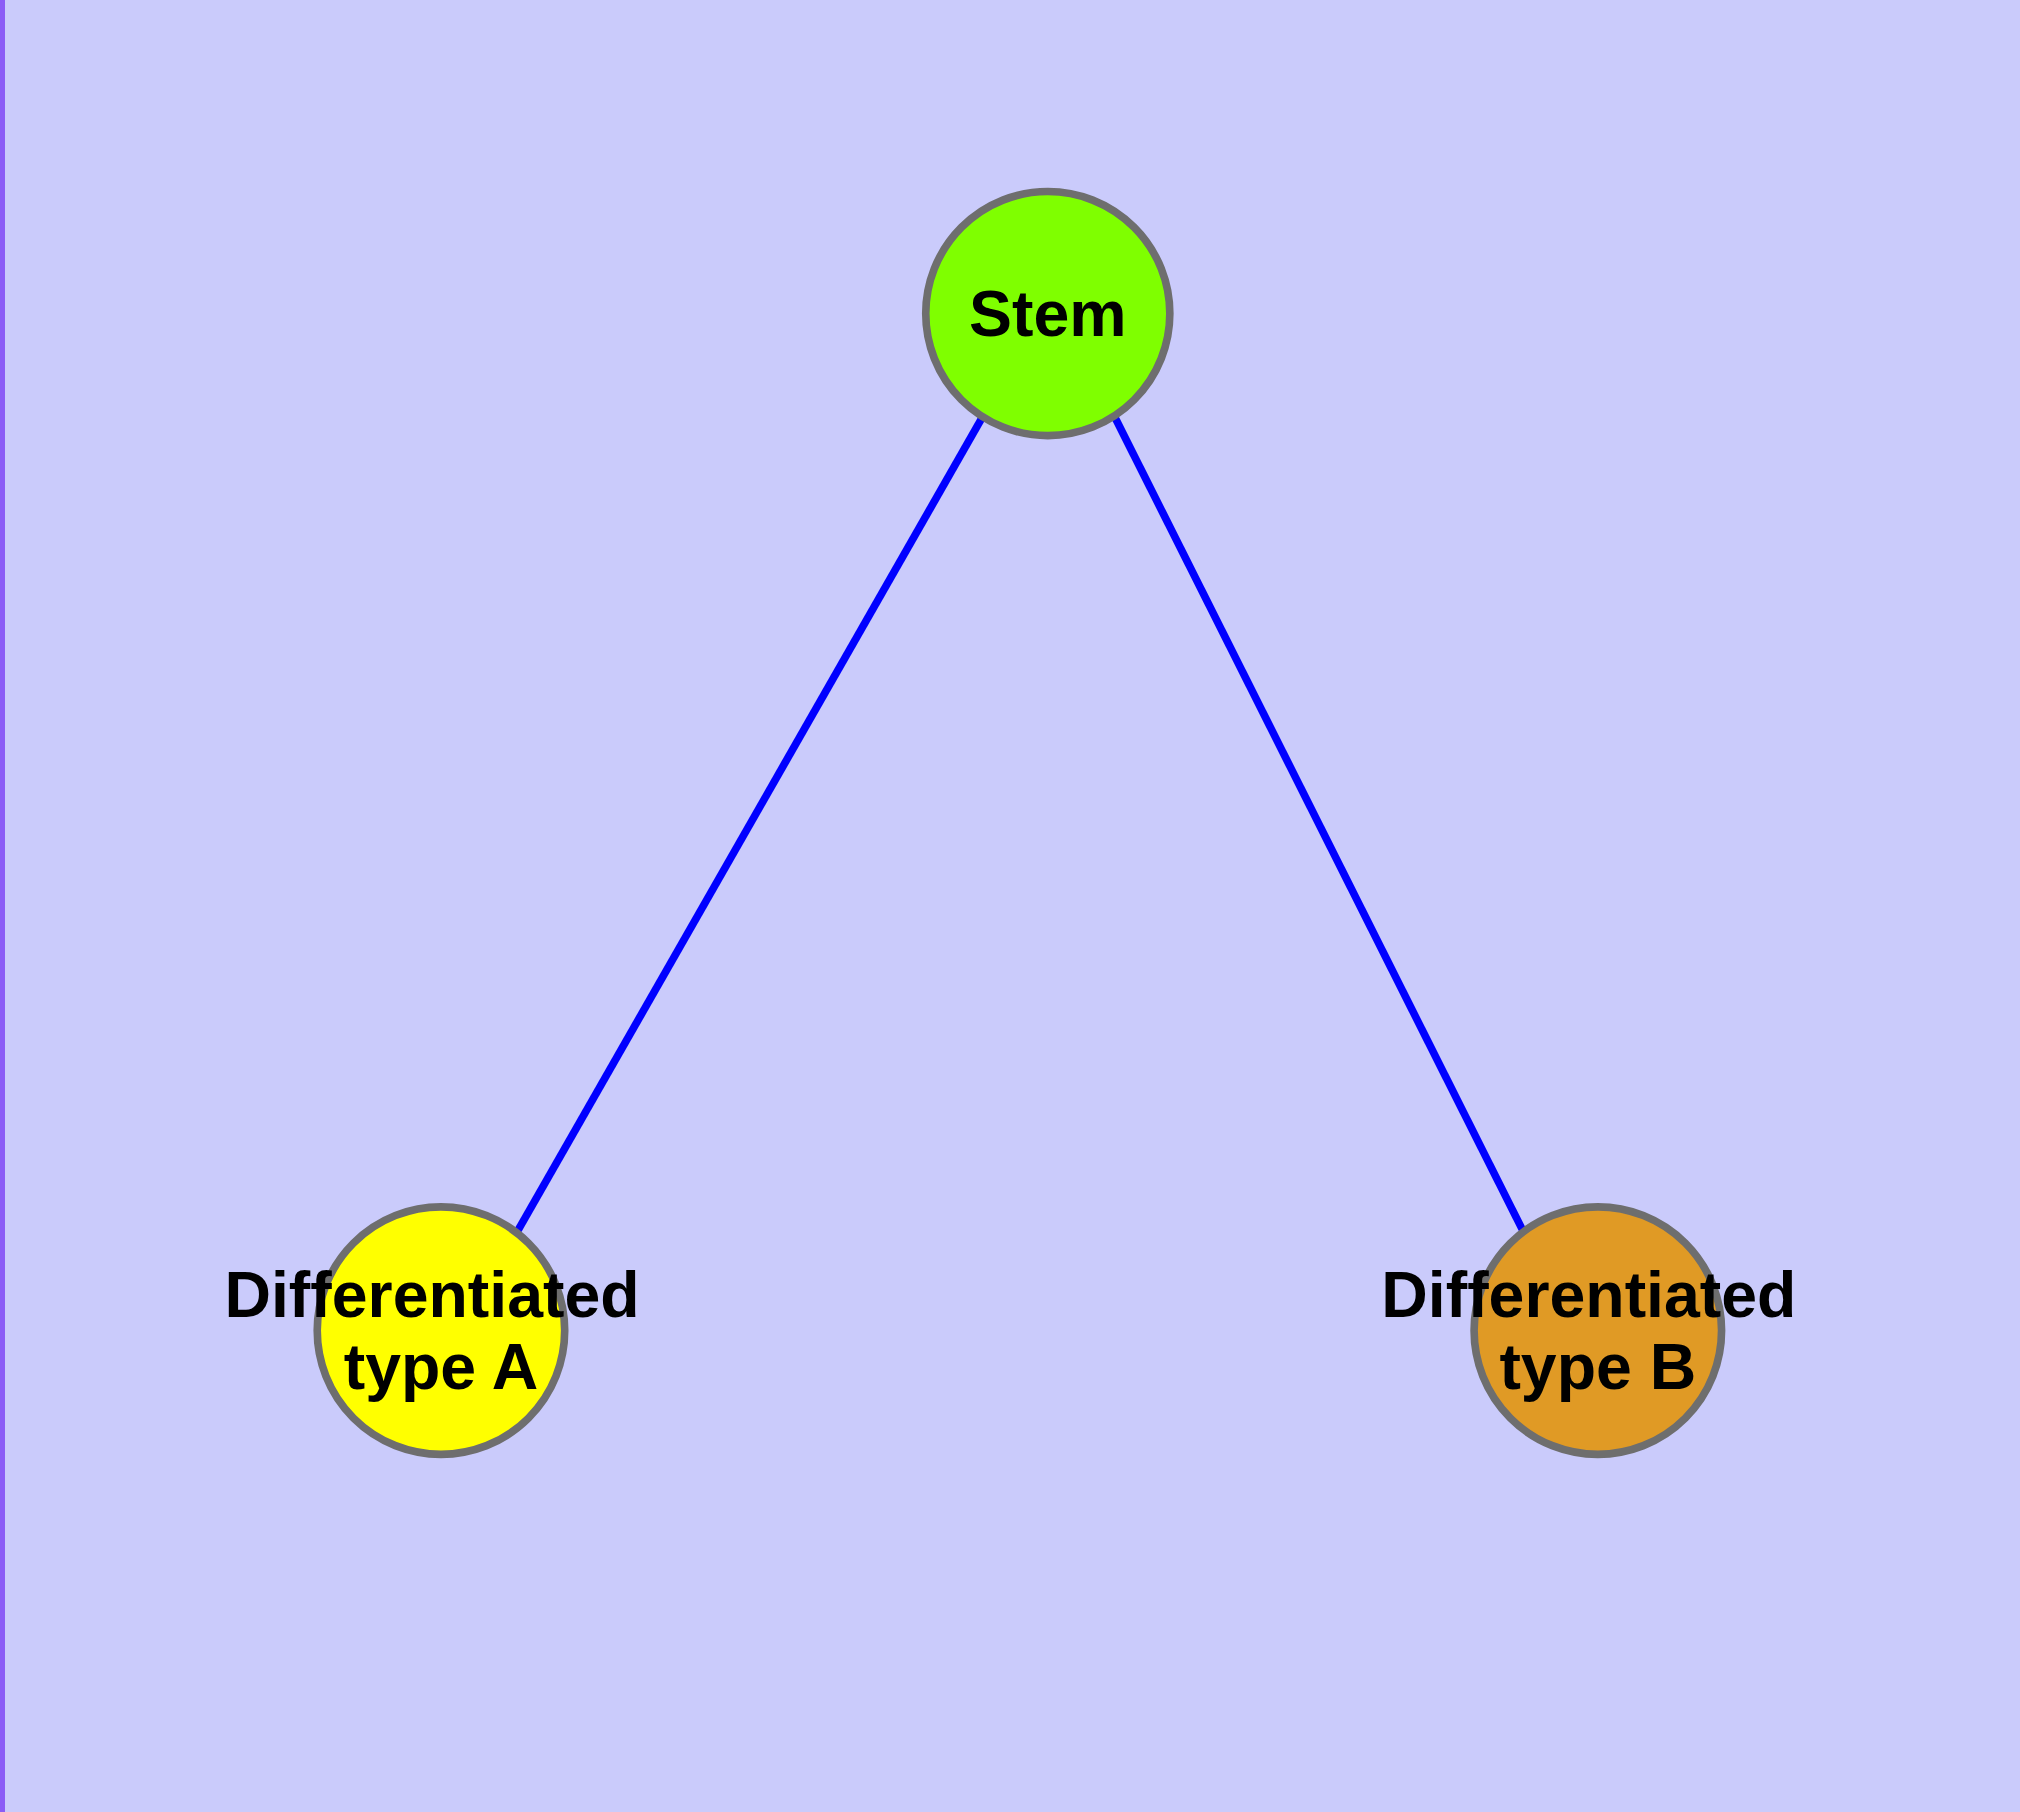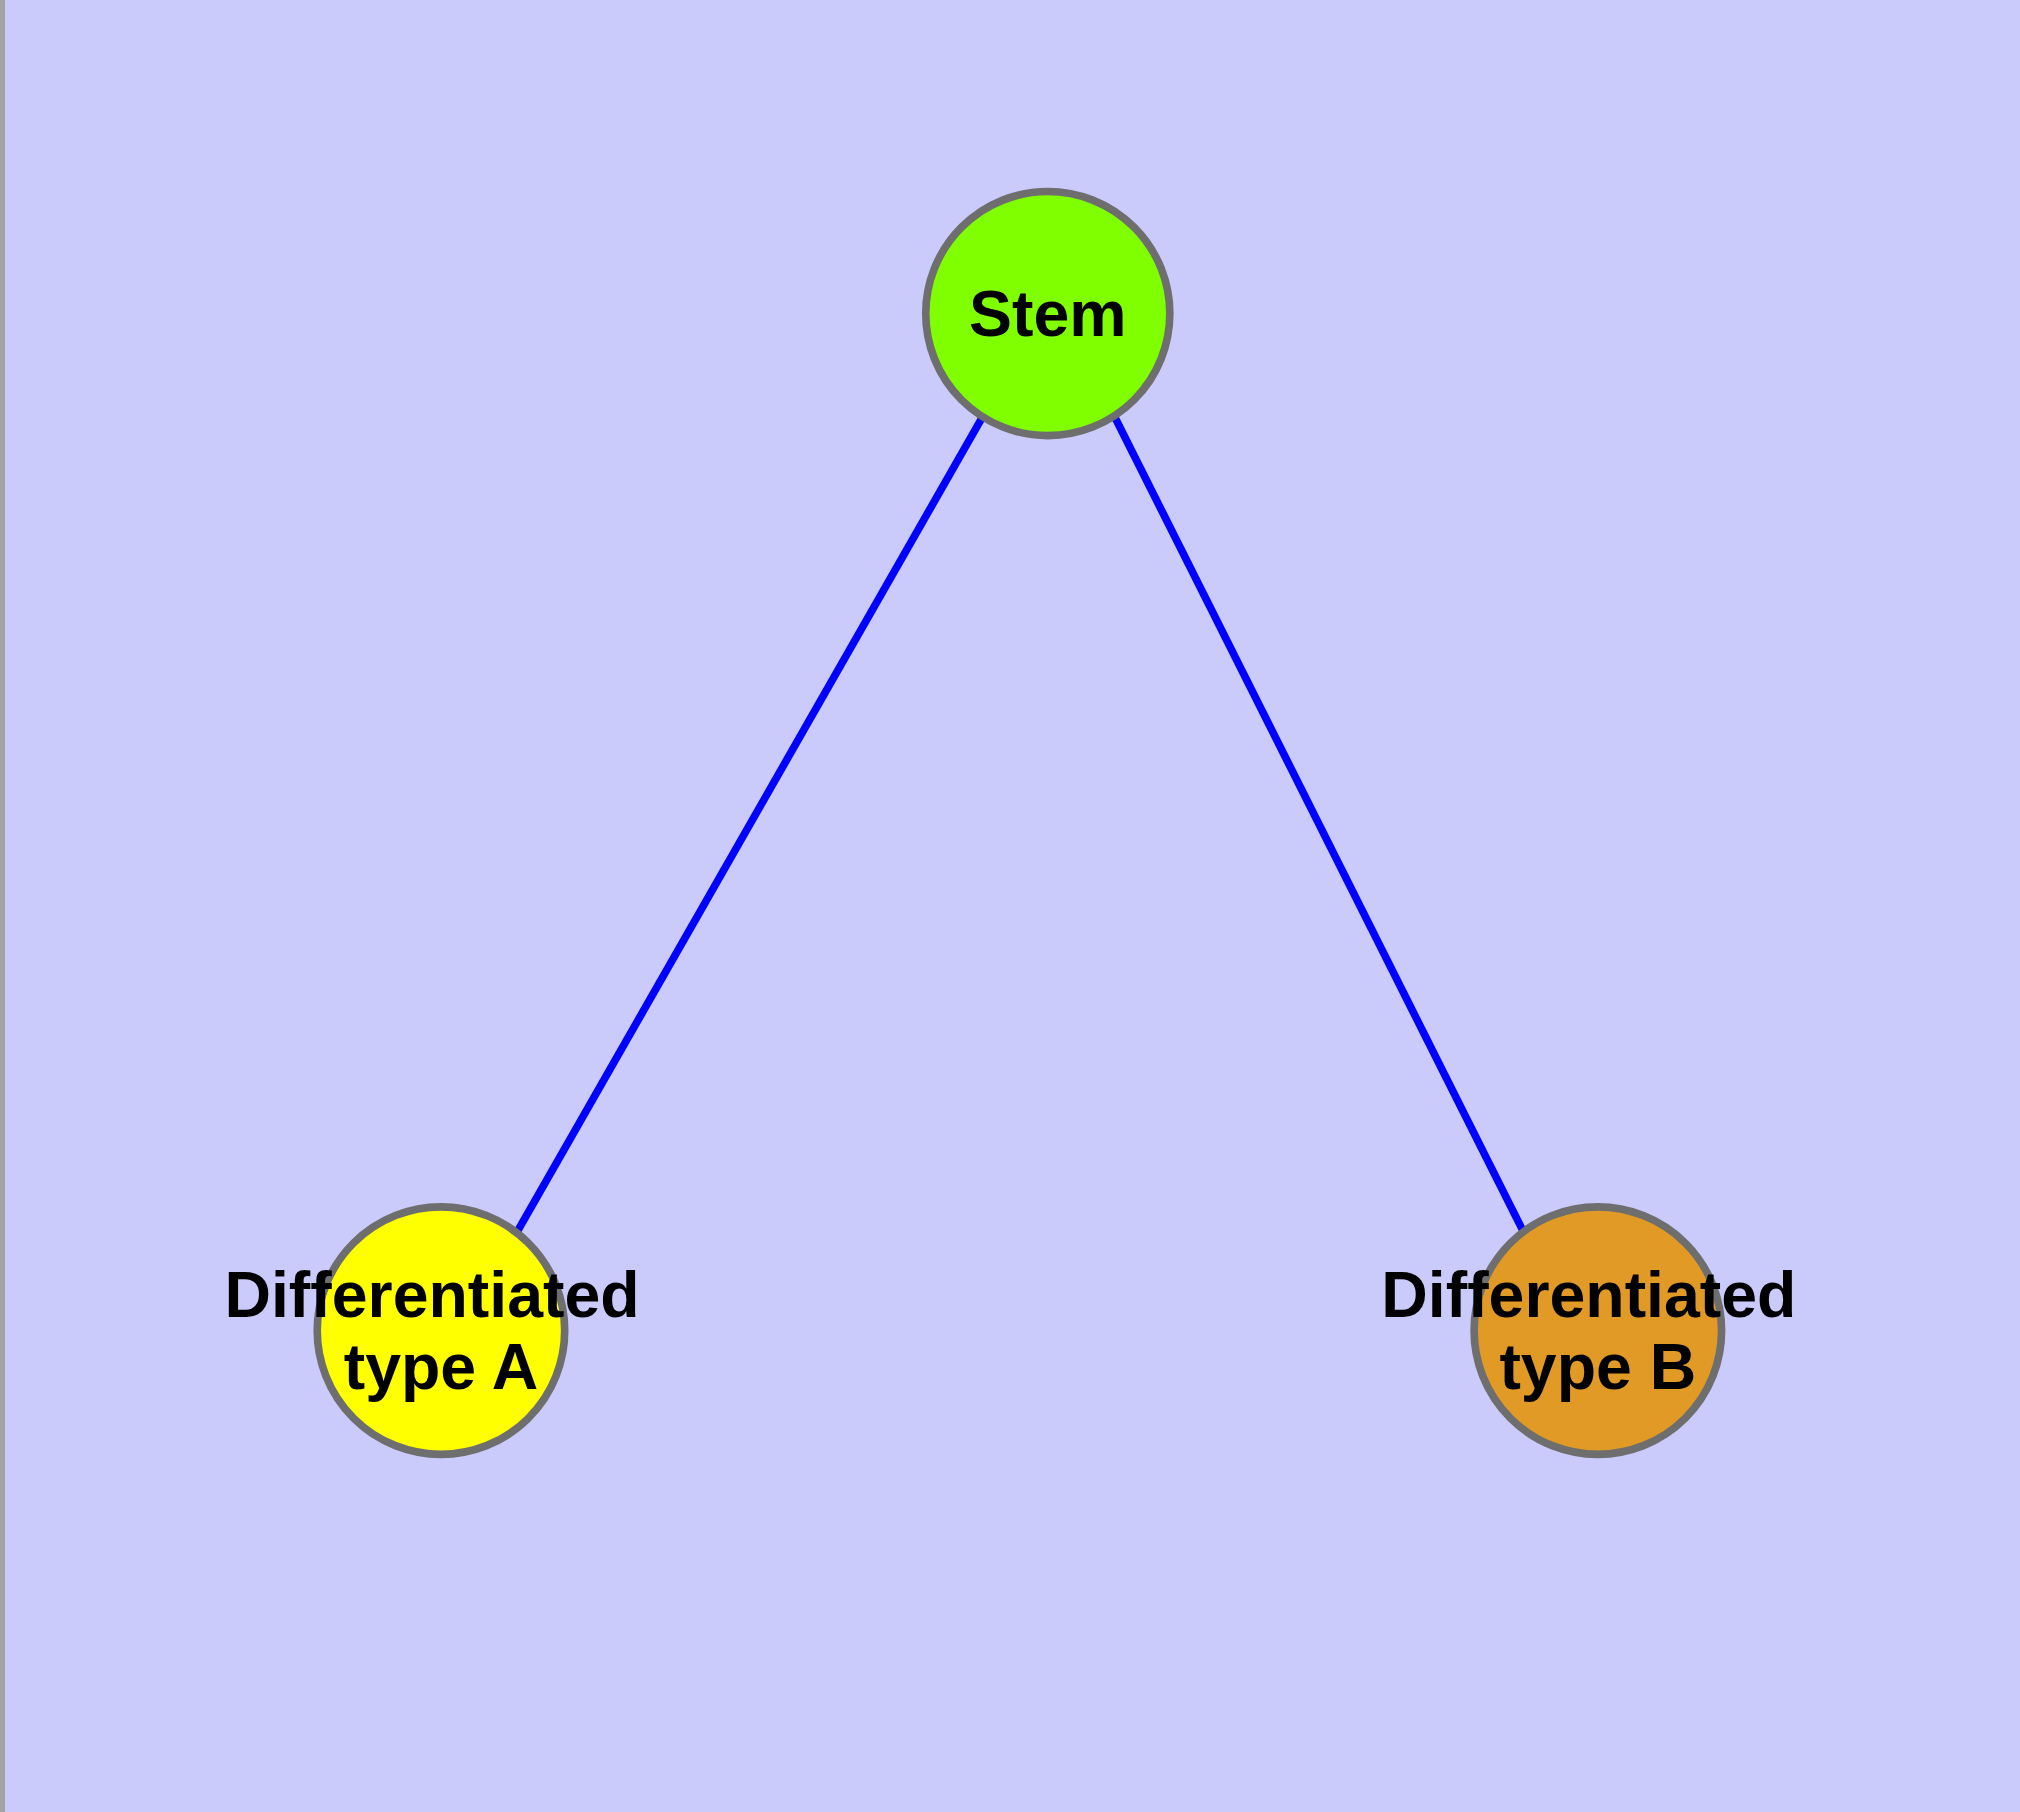--- a/index.html
+++ b/index.html
@@ -54,21 +54,21 @@
   .node-label-single {
     font-size: 76px;
   }
   .node-label-multi {
     font-size: 76px;
   }
 </style>
 </head>
 <body>
 
-<div id="canvas" style="background: #a3a3a3;">
+<div id="canvas" style="background: #8b5cf6;">
 
   <div id="plot-background" style="background: rgb(202, 203, 251);"></div>
 
   <svg id="graph-svg" viewBox="0 0 2384 2138" xmlns="http://www.w3.org/2000/svg">
 
     <g>
       <line class="edge-line" x1="1159" y1="492" x2="609" y2="1455" stroke="#0000ff" stroke-width="9"></line>
       <line class="edge-line" x1="1315" y1="492" x2="1798" y2="1455" stroke="#0000ff" stroke-width="9"></line>
     </g>
 

